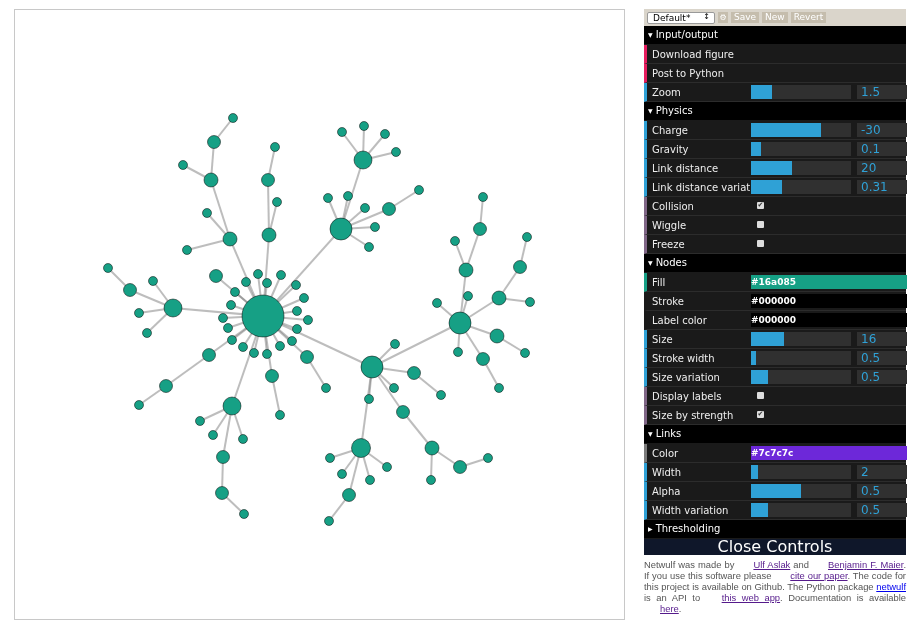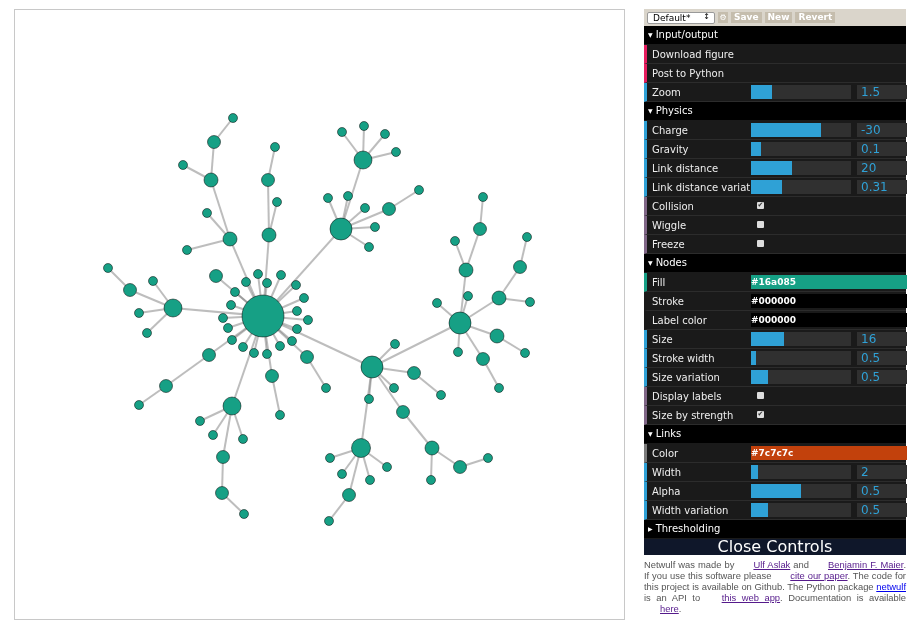--- a/index.html
+++ b/index.html
@@ -4,21 +4,21 @@
 <style>
   html, body { margin:0; padding:0; background:#ffffff; }
   body { width:915px; height:627px; position:relative; overflow:hidden; font-family:"Liberation Sans", sans-serif; }
   #canvas-wrap { position:absolute; left:14px; top:9px; width:609px; height:609px; border:1px solid #c8c8c8; background:#fff; }
   #canvas-wrap svg { position:absolute; left:-15px; top:-10px; }
   #panel { position:absolute; left:644px; top:9px; width:262px; font-family:"DejaVu Sans", sans-serif; font-size:10px; color:#eee; }
   .saverow { height:17px; background:#dad5cb; display:flex; align-items:center; padding-left:3px; gap:3px; }
   .preset-select { width:68px; height:12px; background:#fff; border:1px solid #999; border-radius:2px; color:#000; font-size:9px; display:flex; align-items:center; padding-left:5px; box-sizing:border-box; position:relative; }
   .preset-select .arrows { position:absolute; right:4px; top:-1px; font-size:8px; }
   .gear-btn { width:10px; height:11px; background:#c5bdad; color:#fff; font-size:8px; display:flex; align-items:center; justify-content:center; }
-  .sbtn { background:#c5bdad; color:#fff; font-size:9px; height:11px; line-height:11px; padding:0 3px;font-weight:bold; }
+  .sbtn { background:#c5bdad; color:#fff; font-size:9px; height:11px; line-height:11px; padding:0 3px; }
   .folder-title { height:18px; line-height:18px; background:#000; padding-left:4px; font-size:10px; color:#fff; border-bottom:1px solid #1a1a1a; }
   .folder-title .tri { font-size:6px; margin-right:3px; position:relative; top:-1px; }
   .crow { height:18px; background:#1a1a1a; border-bottom:1px solid #2c2c2c; border-left:3px solid #1a1a1a; display:flex; align-items:center; position:relative; }
   .crow.func { border-left-color:#e61d5f; }
   .crow.num { border-left-color:#2fa1d6; }
   .crow.bool { border-left-color:#806787; }
   .crow.color { border-left-color:#1a1a1a; }
   .crow .lbl { width:98px; padding-left:5px; white-space:nowrap; overflow:hidden; color:#eee; }
   .slider { position:absolute; left:104px; width:100px; height:14px; background:#303030; top:2px; }
   .slider .fg { height:100%; background:#2fa1d6; }
@@ -347,21 +347,21 @@
     <div class="chk"></div>
   </div>
   <div class="crow bool">
     <span class="lbl">Size by strength</span>
     <div class="chk">✔</div>
   </div>
 
   <div class="folder-title"><span class="tri">▼</span><span>Links</span></div>
   <div class="crow color" style="border-left-color:#7c7c7c">
     <span class="lbl">Color</span>
-    <div class="swatch" style="background:#c2410c">#7c7c7c</div>
+    <div class="swatch" style="background:#6d28d9">#7c7c7c</div>
   </div>
   <div class="crow num">
     <span class="lbl">Width</span>
     <div class="slider">
         <div class="fg" style="width: 7%;"></div>
       </div>
     <div class="numbox">2</div>
   </div>
   <div class="crow num">
     <span class="lbl">Alpha</span>

